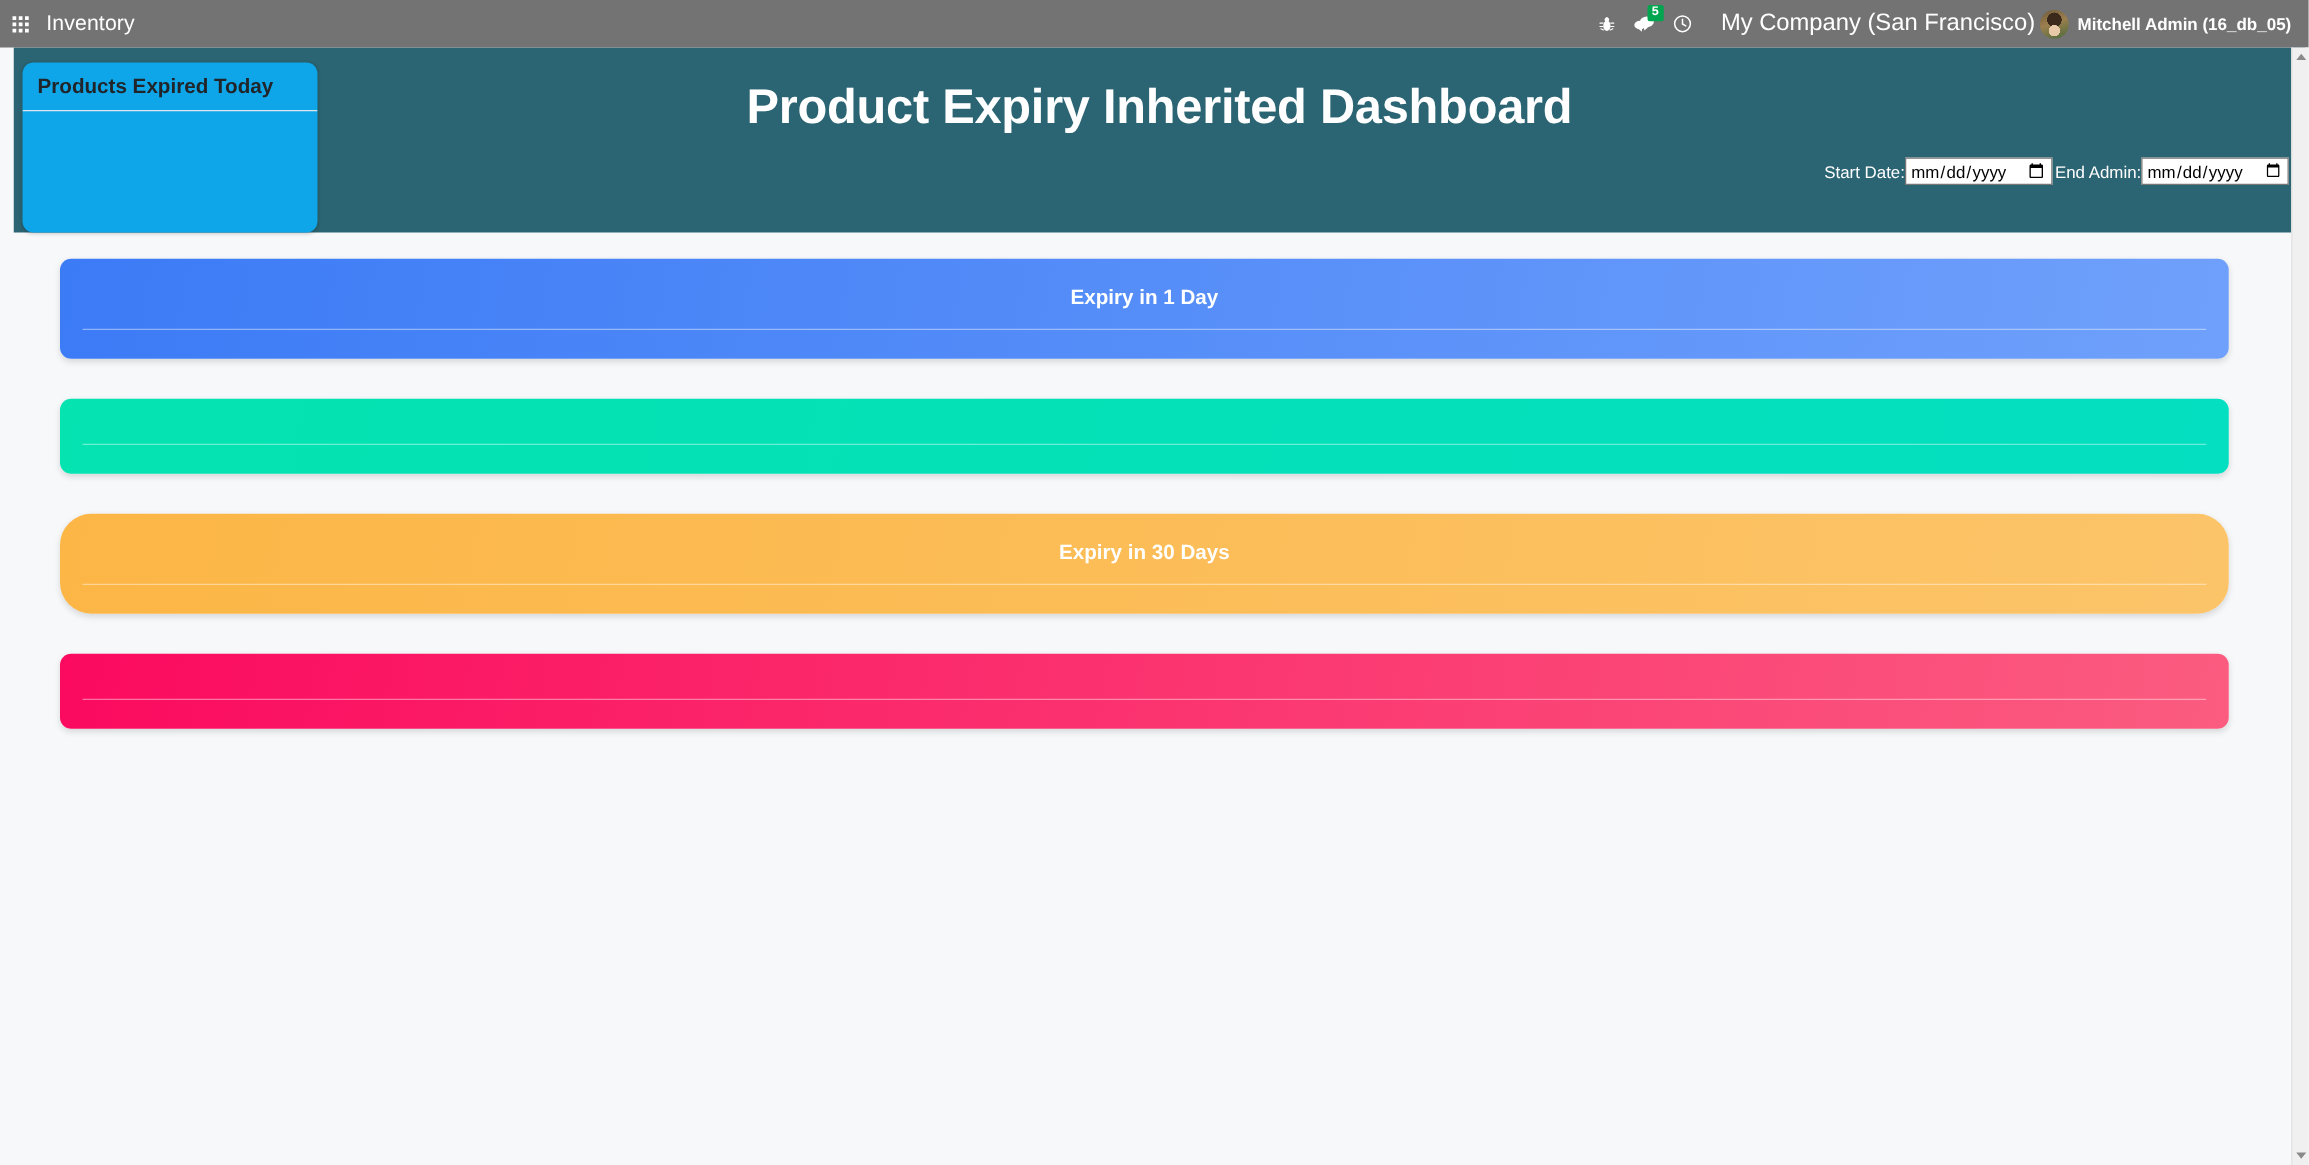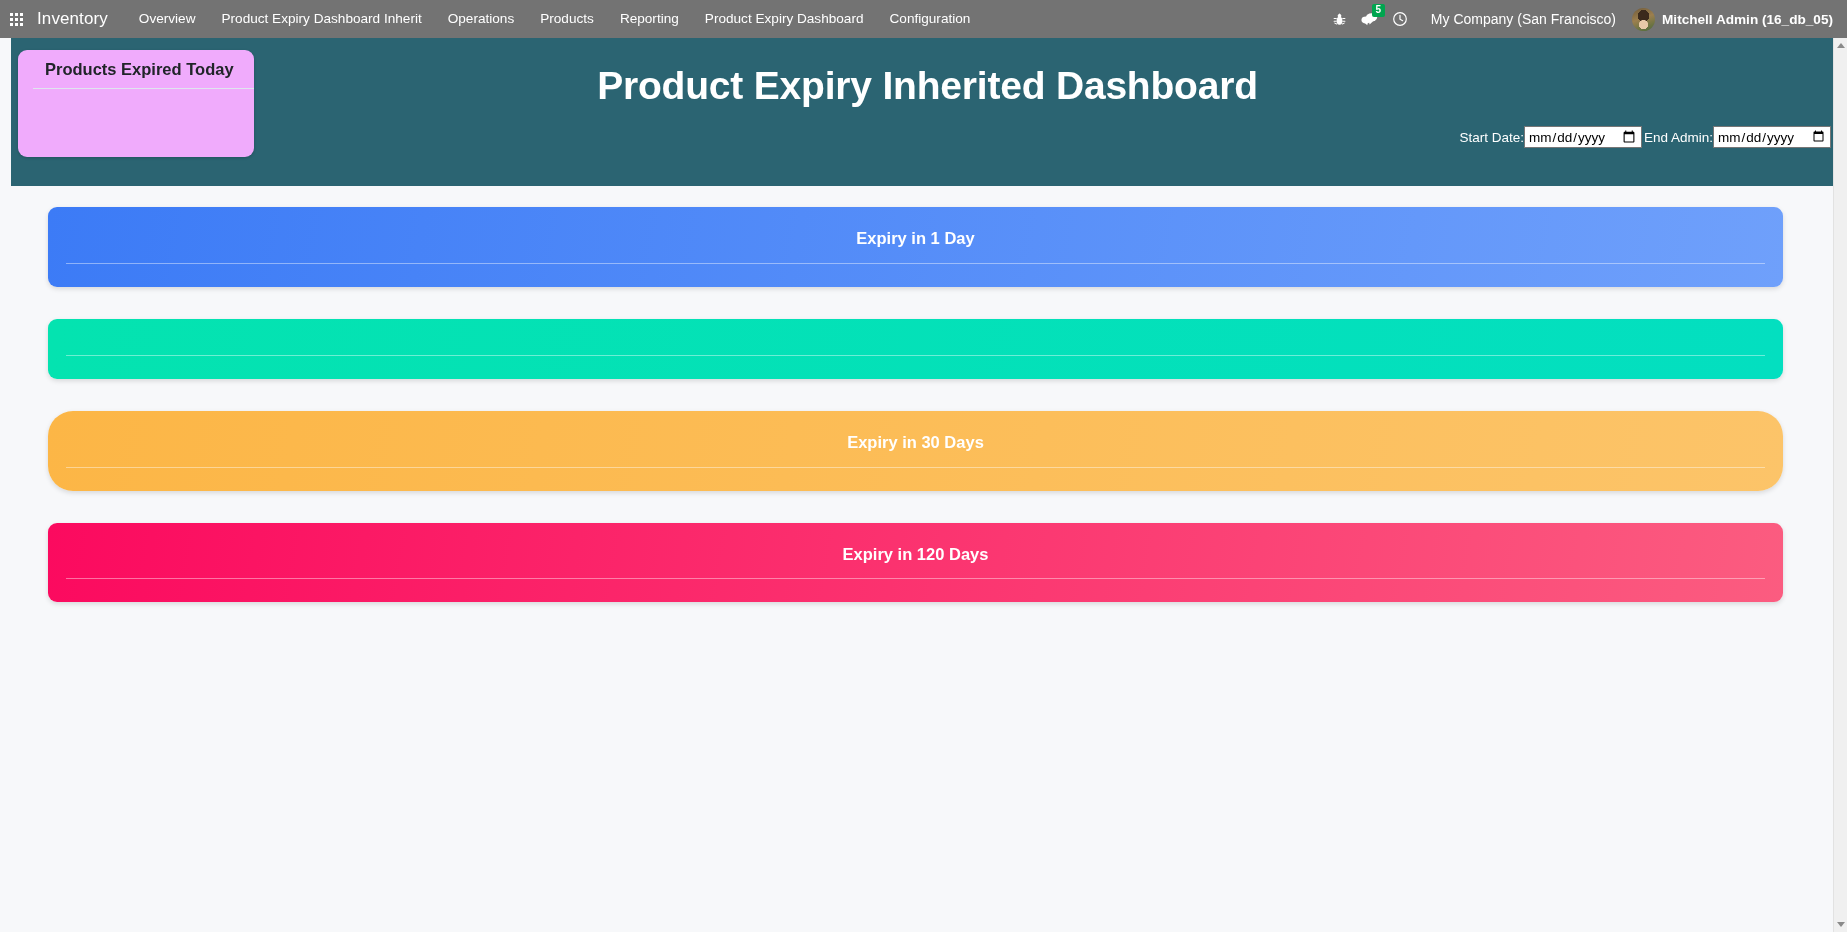--- a/index.html
+++ b/index.html
@@ -89,22 +89,22 @@
     font-size: 10px;
     line-height: 12px;
     min-width: 13px;
     height: 13px;
     padding: 0 2px;
     border-radius: 2px;
     text-align: center;
     font-weight: 600;
   }
   .company-name {
-    font-size: 14px;
-    padding: 0 16px 0 16px;
+    font-size: 19px;
+    padding: 0 4px 0 16px;
     white-space: nowrap;
     cursor: pointer;
   }
   .user-menu {
     display: flex;
     align-items: center;
     padding-right: 6px;
     cursor: pointer;
     font-weight: bold;
   }
@@ -145,27 +145,26 @@
     line-height: 1.17;
     letter-spacing: -.2px;
   }
 
   
   #expired-today-card {
     position: absolute;
     top: 50px;
     left: 18px;
     width: 236px;
-    height: 107px;
-    background: #f0abfc;
+    height: 136px;
+    background: #0ea5e9;
     border-radius: 9px;
     box-shadow: 0 1px 3px rgba(0,0,0,.18);
     z-index: 9;
     overflow: hidden;
-    padding-left: 15px;
   }
   #expired-today-card .card-head {
     padding: 10px 12px 9px 12px;
     font-size: 16.5px;
     font-weight: 700;
     color: #212529;
     border-bottom: 1px solid #dfe6ee;
     white-space: nowrap;
   }
   #expired-today-card .card-body {
@@ -296,29 +295,20 @@
         <i></i>
         <i></i>
         <i></i>
         <i></i>
         <i></i>
         <i></i>
     </span>
     <span class="brand-name">Inventory</span>
   </div>
 
-  <div class="nav-menu">
-    <div class="nav-item">Overview</div>
-    <div class="nav-item">Product Expiry Dashboard Inherit</div>
-    <div class="nav-item">Operations</div>
-    <div class="nav-item">Products</div>
-    <div class="nav-item">Reporting</div>
-    <div class="nav-item">Product Expiry Dashboard</div>
-    <div class="nav-item">Configuration</div>
-  </div>
 
   <div class="nav-right">
 
     <div class="nav-icon">
       <svg width="15" height="15" viewBox="0 0 16 16" fill="#ffffff">
         <ellipse cx="8" cy="9.3" rx="3.1" ry="4.3"></ellipse>
         <rect x="7.4" y="1.6" width="1.2" height="2.6" rx=".6"></rect>
         <circle cx="8" cy="4.1" r="2"></circle>
         <rect x="1.6" y="6.4" width="3.6" height="1" rx=".5"></rect>
         <rect x="10.8" y="6.4" width="3.6" height="1" rx=".5"></rect>
@@ -384,21 +374,20 @@
     <div class="kpi-value"></div>
   </div>
 
   <div class="kpi-card kpi-orange">
     <div class="kpi-title">Expiry in 30 Days</div>
     <div class="kpi-rule"></div>
     <div class="kpi-value"></div>
   </div>
 
   <div class="kpi-card kpi-pink">
-    <div class="kpi-title">Expiry in 120 Days</div>
     <div class="kpi-rule"></div>
     <div class="kpi-value"></div>
   </div>
 </div>
 
 <div id="scrollbar">
   <div class="sb-arrow top">
       <span class="tri-up"></span>
     </div>
   <div class="sb-thumb"></div>

